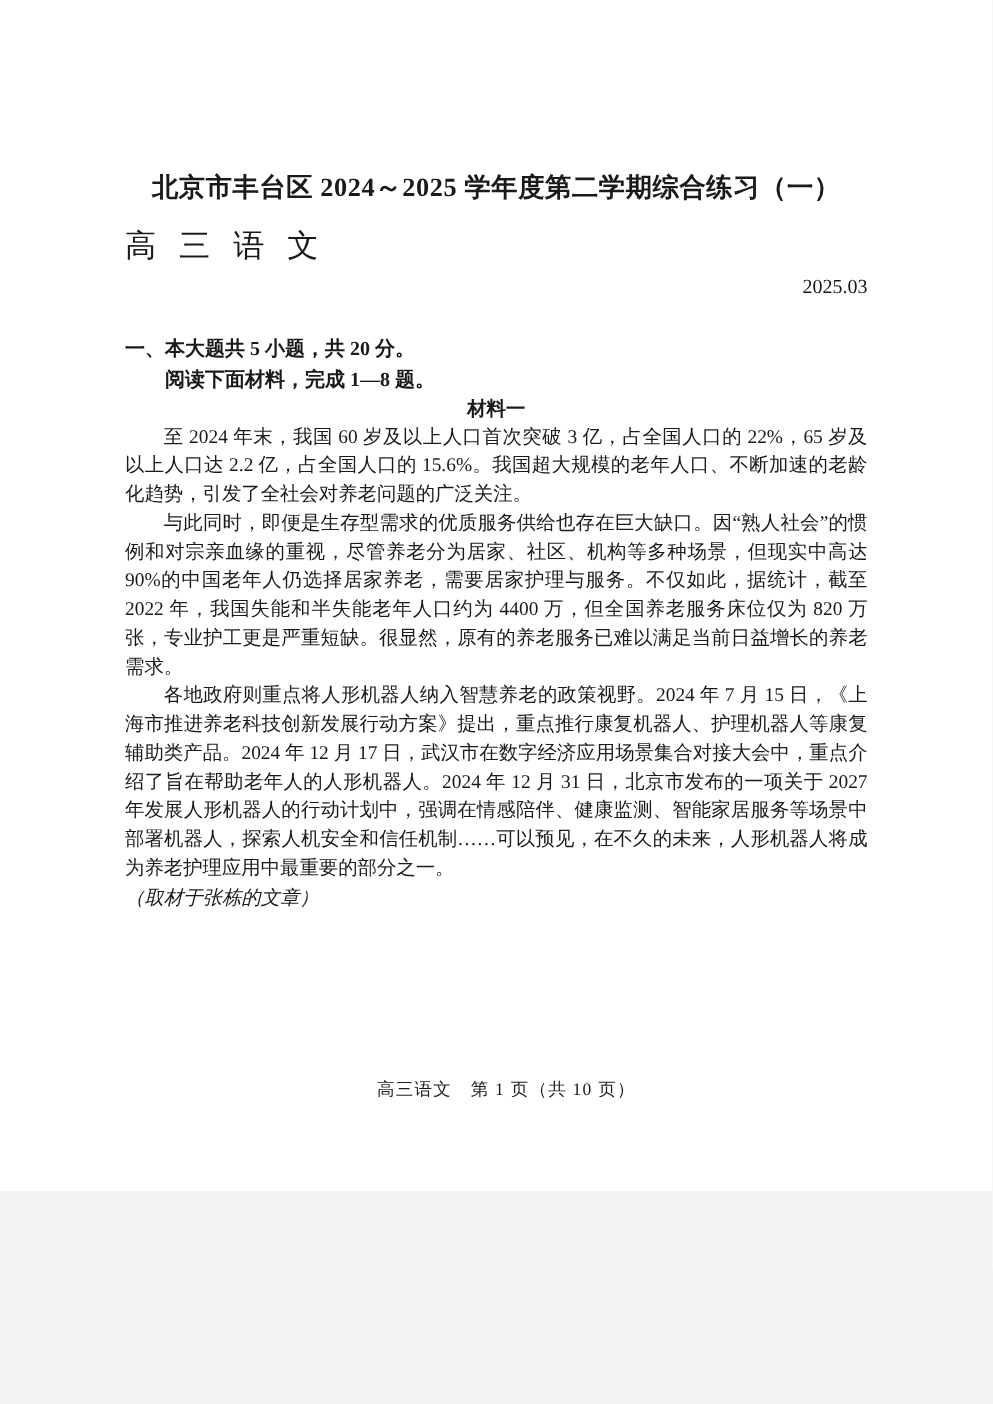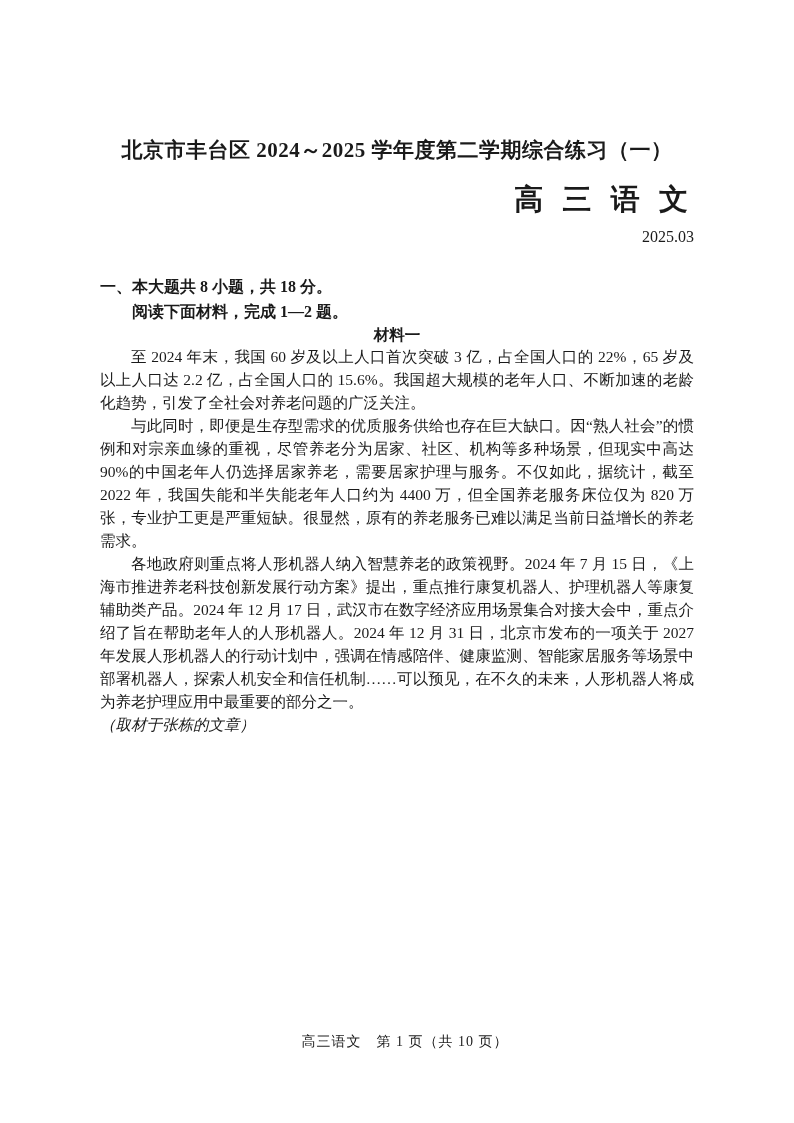--- a/index.html
+++ b/index.html
@@ -3,41 +3,41 @@
 <meta charset="utf-8">
 <style>
   html, body {
     margin: 0;
     padding: 0;
     background: #f2f2f0;
   }
   .sheet {
     position: relative;
     width: 794px;
-    height: 1123px;
+    height: 953px;
     margin: 0 auto;
     background: #ffffff;
     color: #1a1a1a;
     font-family: "Liberation Serif", "DejaVu Serif", serif;
     box-sizing: border-box;
     padding: 136px 100px 0 100px;
     overflow: hidden;
   }
   .page-title {
     margin: 0;
     font-size: 21px;
     font-weight: bold;
     text-align: center;
     letter-spacing: 0.5px;
   }
   .subject-title {
     margin: 16px 0 0 0;
-    font-size: 29px;
-    font-weight: bold;
-    text-align: right;
+    font-size: 25px;
+    font-weight: normal;
+    text-align: left;
     letter-spacing: 6px;
   }
   .exam-date {
     margin-top: 8px;
     font-size: 16px;
     text-align: right;
   }
   .instructions {
     margin: 26px 0 0 0;
     font-size: 16px;
@@ -93,23 +93,23 @@
 
 <div class="sheet">
 
   <h1 class="page-title">北京市丰台区 2024～2025 学年度第二学期综合练习（一）</h1>
 
   <h2 class="subject-title">高 三 语 文</h2>
 
   <div class="exam-date">2025.03</div>
 
 
-  <div class="section-heading">一、本大题共 8 小题，共 18 分。</div>
+  <div class="section-heading">一、本大题共 5 小题，共 20 分。</div>
 
-  <div class="reading-prompt">阅读下面材料，完成 1—2 题。</div>
+  <div class="reading-prompt">阅读下面材料，完成 1—8 题。</div>
 
   <div class="material-title">材料一</div>
 
   <p class="body-para">至 2024 年末，我国 60 岁及以上人口首次突破 3 亿，占全国人口的 22%，65 岁及以上人口达 2.2 亿，占全国人口的 15.6%。我国超大规模的老年人口、不断加速的老龄化趋势，引发了全社会对养老问题的广泛关注。</p>
 
 
   <p class="body-para">与此同时，即便是生存型需求的优质服务供给也存在巨大缺口。因“熟人社会”的惯例和对宗亲血缘的重视，尽管养老分为居家、社区、机构等多种场景，但现实中高达 90%的中国老年人仍选择居家养老，需要居家护理与服务。不仅如此，据统计，截至 2022 年，我国失能和半失能老年人口约为 4400 万，但全国养老服务床位仅为 820 万张，专业护工更是严重短缺。很显然，原有的养老服务已难以满足当前日益增长的养老需求。</p>
 
 
   <p class="body-para">各地政府则重点将人形机器人纳入智慧养老的政策视野。2024 年 7 月 15 日，《上海市推进养老科技创新发展行动方案》提出，重点推行康复机器人、护理机器人等康复辅助类产品。2024 年 12 月 17 日，武汉市在数字经济应用场景集合对接大会中，重点介绍了旨在帮助老年人的人形机器人。2024 年 12 月 31 日，北京市发布的一项关于 2027 年发展人形机器人的行动计划中，强调在情感陪伴、健康监测、智能家居服务等场景中部署机器人，探索人机安全和信任机制……可以预见，在不久的未来，人形机器人将成为养老护理应用中最重要的部分之一。</p>

